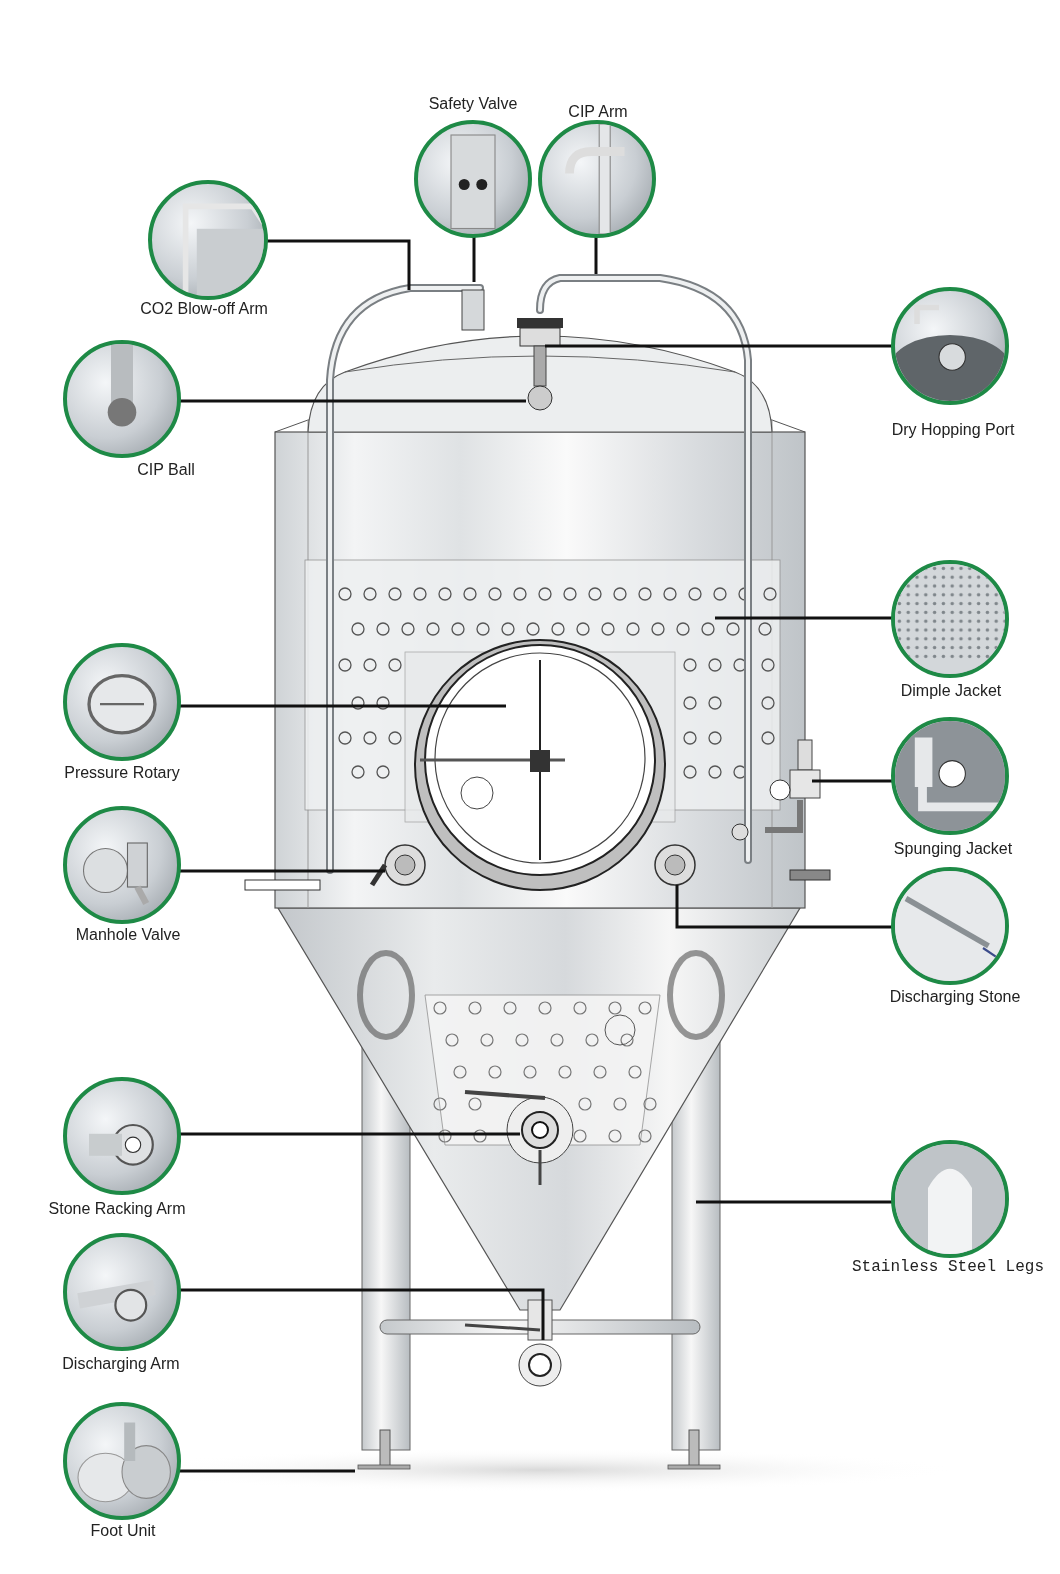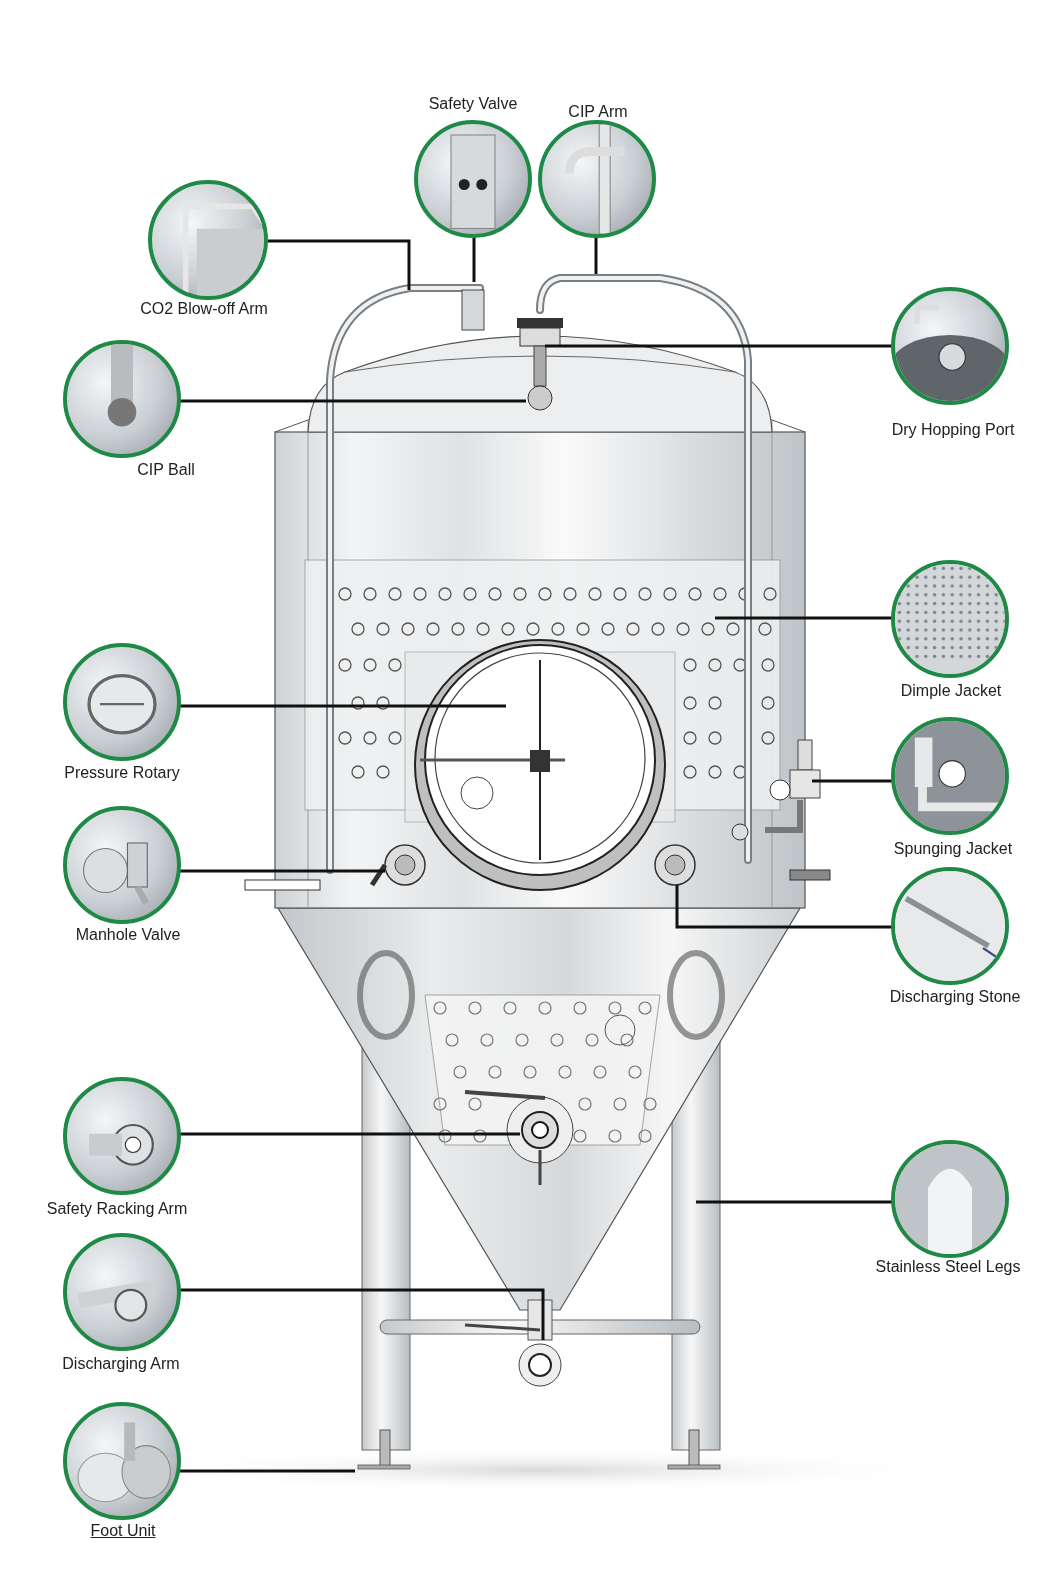--- a/index.html
+++ b/index.html
@@ -325,42 +325,42 @@
 </div>
 
 <div class="callout">
   <div class="bubble" style="left:63px;top:1077px;width:118px;height:118px;">
     <svg class="glyph" viewBox="0 0 100 100">
           <circle cx="60" cy="58" r="18" fill="#dfe1e3" stroke="#555" stroke-width="2"></circle>
           <circle cx="60" cy="58" r="7" fill="#fff" stroke="#333"></circle>
           <rect x="20" y="48" width="30" height="20" fill="#c8ccce"></rect>
         </svg>
   </div>
-  <div class="label" style="left:117px;top:1200px;">Safety Racking Arm</div>
+  <div class="label" style="left:117px;top:1200px;">Stone Racking Arm</div>
 </div>
 
 <div class="callout">
   <div class="bubble" style="left:63px;top:1233px;width:118px;height:118px;">
     <svg class="glyph" viewBox="0 0 100 100">
           <rect x="10" y="45" width="70" height="14" fill="#cfd2d5" transform="rotate(-10 45 52)"></rect>
           <circle cx="58" cy="62" r="14" fill="#e2e4e6" stroke="#555" stroke-width="2"></circle>
         </svg>
   </div>
   <div class="label" style="left:121px;top:1355px;">Discharging Arm</div>
 </div>
 
 <div class="callout">
   <div class="bubble" style="left:63px;top:1402px;width:118px;height:118px;">
     <svg class="glyph" viewBox="0 0 100 100">
           <ellipse cx="35" cy="65" rx="25" ry="22" fill="#e6e8ea" stroke="#999"></ellipse>
           <ellipse cx="72" cy="60" rx="22" ry="24" fill="#c9cdd0" stroke="#888"></ellipse>
           <rect x="52" y="15" width="10" height="35" fill="#b5babd"></rect>
         </svg>
   </div>
-  <div class="label" style="left:123px;top:1522px;text-decoration:underline;">Foot Unit</div>
+  <div class="label" style="left:123px;top:1522px;">Foot Unit</div>
 </div>
 
 <div class="callout">
   <div class="bubble" style="left:891px;top:287px;width:118px;height:118px;">
     <svg class="glyph" viewBox="0 0 100 100">
           <ellipse cx="50" cy="70" rx="55" ry="30" fill="#5f6569"></ellipse>
           <circle cx="52" cy="60" r="12" fill="#d8dbdd" stroke="#333"></circle>
           <path d="M20 30 L20 15 L40 15" fill="none" stroke="#ddd" stroke-width="5"></path>
         </svg>
   </div>
@@ -405,16 +405,16 @@
   <div class="label" style="left:955px;top:988px;">Discharging Stone</div>
 </div>
 
 <div class="callout">
   <div class="bubble" style="left:891px;top:1140px;width:118px;height:118px;">
     <svg class="glyph" viewBox="0 0 100 100">
           <rect x="0" y="0" width="100" height="100" fill="#bfc4c8"></rect>
           <path d="M30 100 L30 40 Q50 5 70 40 L70 100 Z" fill="#f2f3f4"></path>
         </svg>
   </div>
-  <div class="label" style="left:948px;top:1258px;">Stainless Steel Legs</div>
+  <div class="label" style="left:948px;top:1258px;font-family:Liberation Mono, monospace;">Stainless Steel Legs</div>
 </div>
 
 </div>
 
 </body></html>

